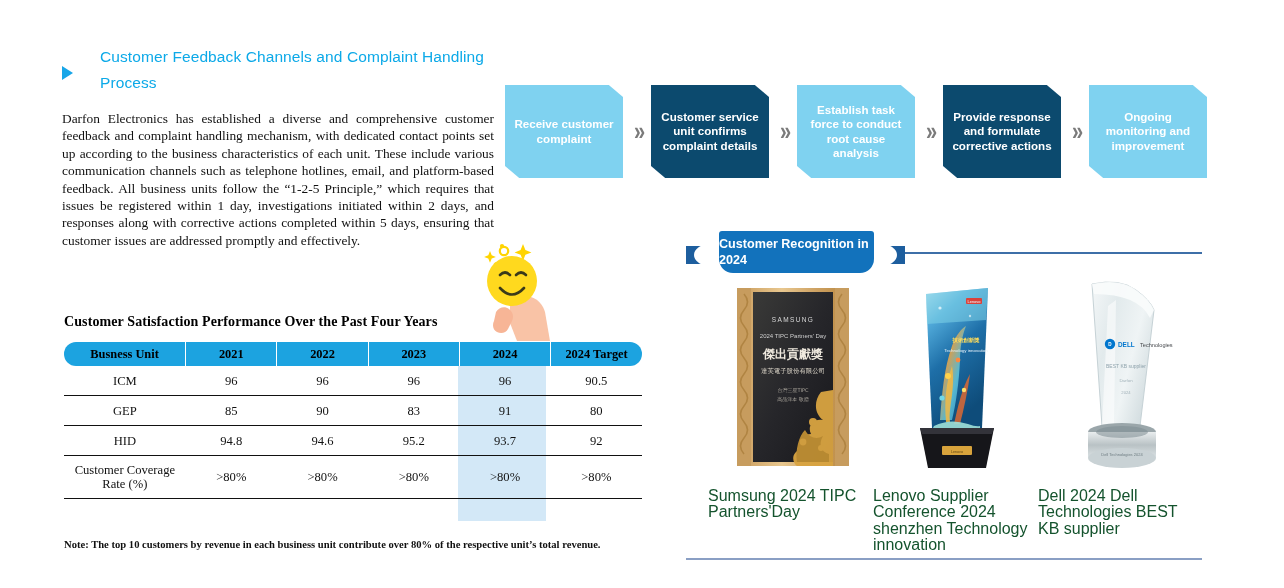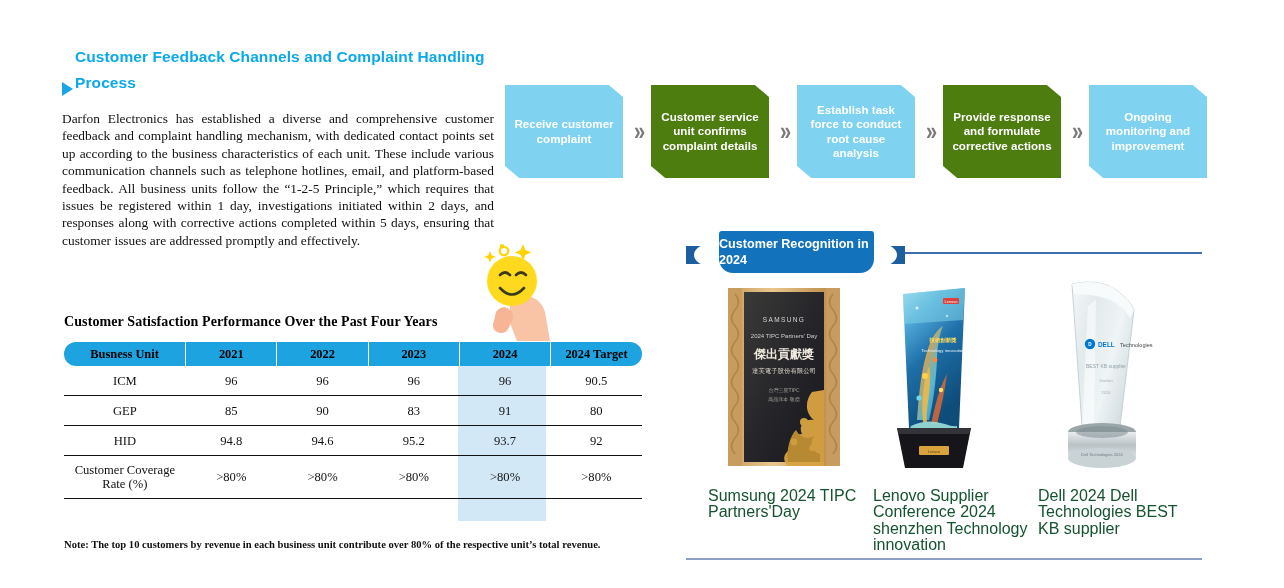--- a/index.html
+++ b/index.html
@@ -4,23 +4,23 @@
 <style>
   html,body{margin:0;padding:0;}
   body{
     width:1284px;height:588px;background:#ffffff;
     font-family:"Liberation Serif", serif;
     position:relative;overflow:hidden;
   }
   
   #left-col{position:absolute;left:62px;top:44px;width:450px;}
   #section-heading{
-    display:flex;align-items:flex-end;gap:2px;
+    display:flex;align-items:center;gap:27px;
     font-family:"Liberation Sans", sans-serif;
-    font-weight:bold;font-size:15.5px;color:#0CA9E8;
+    font-weight:normal;font-size:15.5px;color:#0CA9E8;
     line-height:26px;letter-spacing:.1px;
   }
   #section-heading .tri{
     width:0;height:0;border-left:11px solid #18A6E8;
     border-top:7px solid transparent;border-bottom:7px solid transparent;
     margin-top:6px;flex:0 0 auto;
   }
   #heading-text{max-width:410px;}
   #intro-paragraph{
     margin-top:14px;width:432px;
@@ -39,21 +39,21 @@
     display:flex;align-items:center;justify-content:center;
     text-align:center;
     font-family:"Liberation Sans", sans-serif;
     font-weight:bold;font-size:11.6px;line-height:14.5px;
     color:#ffffff;
     -webkit-clip-path:polygon(0 0, 88% 0, 100% 13%, 100% 100%, 12% 100%, 0 87%);
     clip-path:polygon(0 0, 88% 0, 100% 13%, 100% 100%, 12% 100%, 0 87%);
     box-sizing:border-box;padding:0 6px;
   }
   .chev.light{background:#7FD2F0;}
-  .chev.dark{background:#4d7c0f;align-items:center;}
+  .chev.dark{background:#0c4a6e;align-items:center;}
   .arrow{
     width:28px;height:30px;flex:0 0 auto;
     display:flex;align-items:center;justify-content:center;
     color:#7B7B7B;font-family:"Liberation Sans", sans-serif;
     font-size:25px;font-weight:bold;letter-spacing:-5px;
     line-height:1;
   }
   .arrow span{display:block;transform:scaleX(.8);}
 
   
@@ -117,21 +117,21 @@
   #ribbon-tail-right::after{left:-6px;}
   #ribbon-body{
     position:absolute;left:33px;top:3px;width:155px;height:42px;
     background:#1272BC;border-radius:3px 3px 14px 14px;
     display:flex;align-items:center;justify-content:center;text-align:left;
     font-family:"Liberation Sans", sans-serif;font-weight:bold;
     font-size:12.6px;line-height:16px;color:#fff;z-index:2;
   }
   #awards-row{position:absolute;left:22px;top:48px;width:500px;display:flex;gap:0;}
   .award{width:165px;}
-  .award-media{height:200px;display:flex;align-items:flex-end;}
+  .award-media{height:200px;display:flex;align-items:flex-end;justify-content:center;}
   .award-caption{
     margin-top:12px;
     font-family:"Liberation Sans", sans-serif;
     font-size:16px;line-height:16.4px;color:#14532d;
   }
   #panel-bottom-line{
     position:absolute;left:0;top:330px;width:516px;height:1.6px;background:#8A9FC4;
   }
 </style>
 </head>

